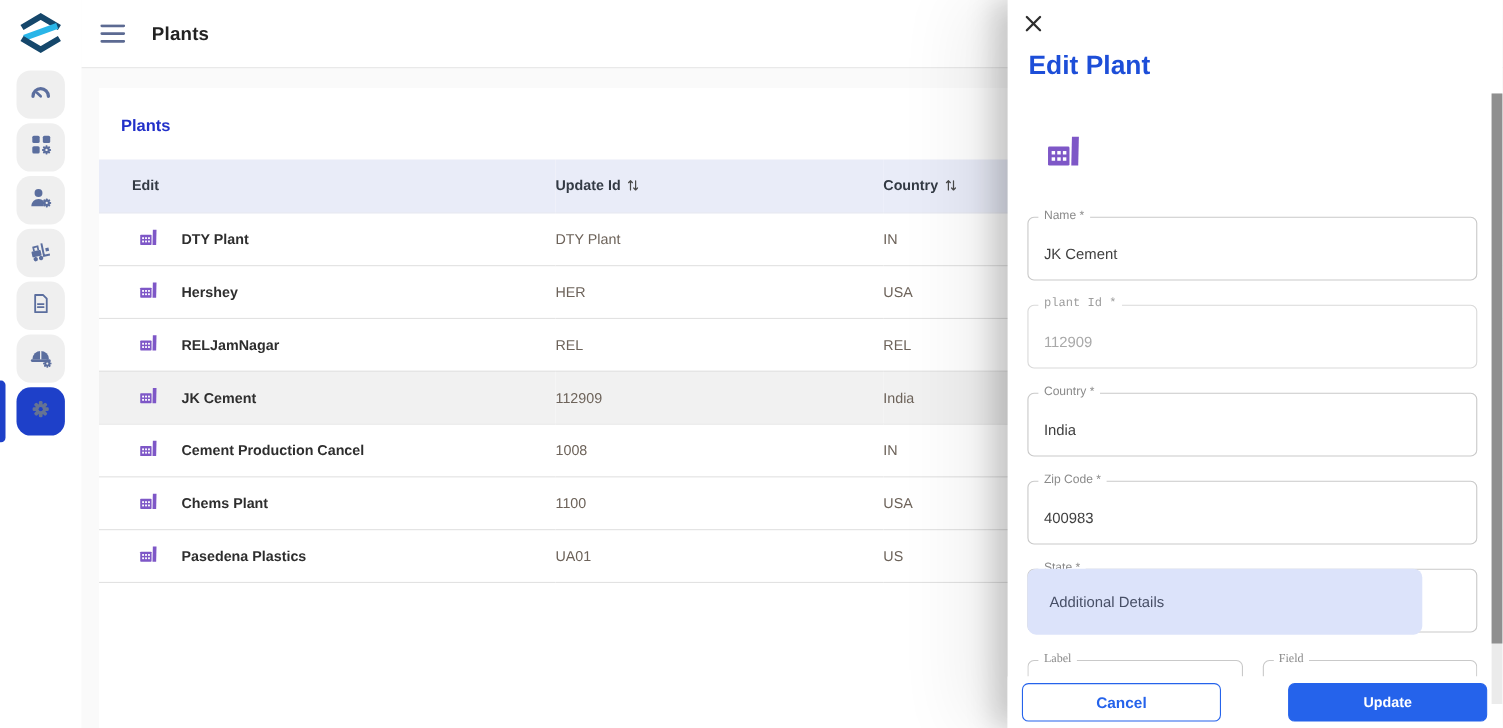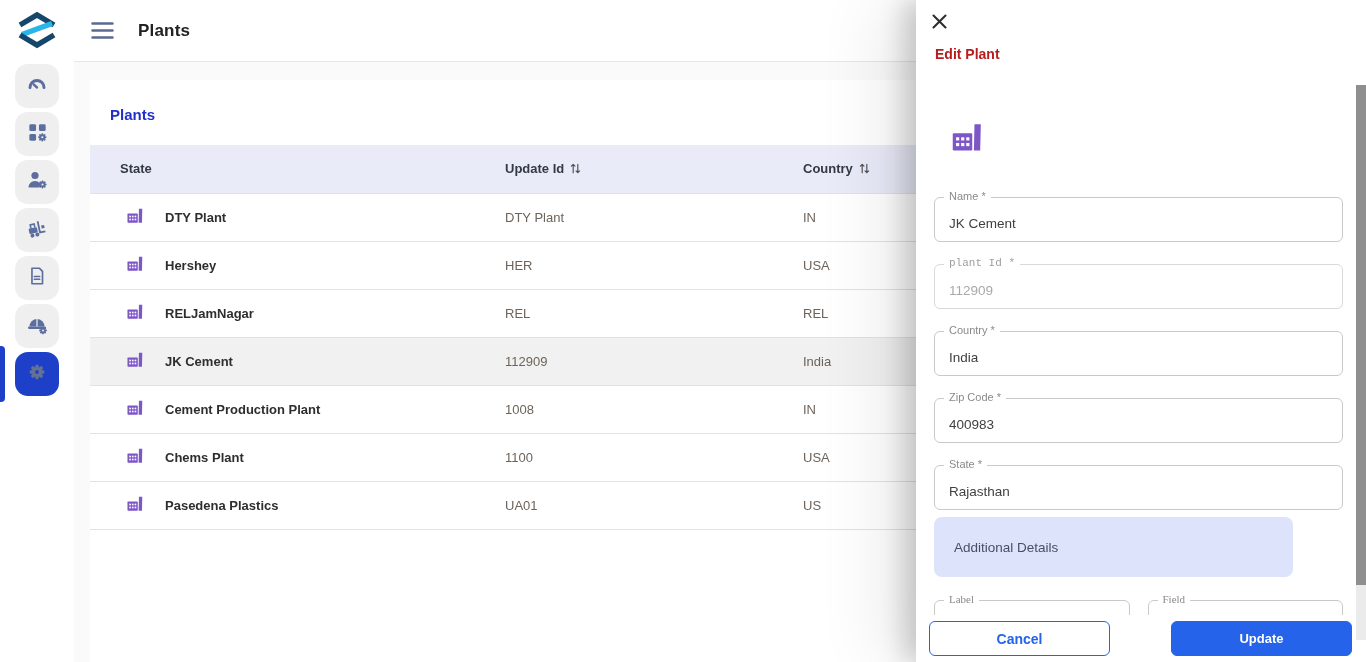--- a/index.html
+++ b/index.html
@@ -35,24 +35,24 @@
   table.plants tbody td { height:48px; border-bottom:1px solid #e2e2e2; font-size:13px; color:#6d635a; background:#fff; }
   table.plants tbody tr.selected td { background:#f1f1f1; }
   .name-cell { display:flex; align-items:center; gap:20px; padding-left:35px; }
   .name-cell .nm { color:#2e2e2e; font-weight:600; }
   .sort-ic { display:inline-flex; cursor:pointer; }
 
   
   .drawer { position:absolute; left:916px; top:0; width:450px; height:662px; background:#fff; z-index:5;
             box-shadow:-12px 0 24px rgba(0,0,0,.18), -40px 0 60px rgba(0,0,0,.07); }
   .drawer .close-btn { position:absolute; top:11px; left:13px; background:none; border:none; cursor:pointer; }
-  .drawer-title { position:absolute; top:46px; left:19px; font-size:14px; font-weight:700; color:#b91c1c; }
+  .drawer-title { position:absolute; top:46px; left:19px; font-size:24px; font-weight:700; color:#1d4ed8; }
   .factory-big { position:absolute; top:119px; left:32px; }
   .fields { position:absolute; top:197px; left:18px; width:409px; }
-  .field { position:relative; height:45px; border:1px solid #c9c9c9; border-radius:6px; margin-bottom:22px;
+  .field { position:relative; height:58px; border:1px solid #c9c9c9; border-radius:6px; margin-bottom:22px;
            display:flex; align-items:center; padding:8px 14px 0 14px; background:#fff; }
   .field .flabel { position:absolute; top:-8px; left:9px; background:#fff; padding:0 5px; font-size:11px; color:#8a8a8a; }
   .field .fvalue { font-size:13.5px; color:#3f3f3f; }
   .field.disabled { border-color:#d9d9d9; }
   .field.disabled .fvalue { color:#a9a9a9; }
   .field.disabled .flabel { color:#9d9d9d;font-family:Liberation Mono, monospace; }
   .banner { position:absolute; top:517px; left:18px; width:359px; height:60px; background:#dce3fa; border-radius:8px;
             display:flex; align-items:center; padding-left:20px; font-size:13.5px; color:#474f66; cursor:pointer; }
   .partial-row { position:absolute; top:592px; left:18px; width:409px; height:23px; overflow:hidden;
                  display:flex; gap:18px;font-family:Liberation Serif, serif; }
@@ -183,21 +183,21 @@
       <table class="plants">
         <colgroup>
             <col class="c1">
             <col class="c2">
             <col class="c3">
           </colgroup>
         <thead>
             <tr id="thead-row">
               <th class="c1">
                 <span class="th-inner">
-                  <span>State</span>
+                  <span>Edit</span>
                 </span>
               </th>
               <th class="c2">
                 <span class="th-inner">
                   <span>Update Id</span>
                   <span class="sort-ic">
                     <svg width="13" height="13" viewBox="0 0 14 14">
      <g stroke="#4a4a4a" stroke-width="1.2" fill="none" stroke-linecap="round" stroke-linejoin="round">
      <path d="M4.5 11.5v-9M4.5 2.5L2.6 4.4M4.5 2.5l1.9 1.9"></path>
      <path d="M9.5 2.5v9M9.5 11.5L7.6 9.6M9.5 11.5l1.9-1.9"></path>
@@ -324,21 +324,21 @@
                       </g>
      <g fill="#fff">
                         <rect x="4.7" y="12.2" width="2.1" height="2.1"></rect>
                         <rect x="8.1" y="12.2" width="2.1" height="2.1"></rect>
                         <rect x="11.5" y="12.2" width="2.1" height="2.1"></rect>
      <rect x="4.7" y="16" width="2.1" height="2.1"></rect>
                         <rect x="8.1" y="16" width="2.1" height="2.1"></rect>
                         <rect x="11.5" y="16" width="2.1" height="2.1"></rect>
                       </g>
                     </svg></span>
-                  <span class="nm">Cement Production Plant</span>
+                  <span class="nm">Cement Production Cancel</span>
                 </span>
               </td>
               <td>1008</td>
               <td>IN</td>
             </tr>
             <tr class="">
               <td>
                 <span class="name-cell">
                   <span><svg width="20" height="19" viewBox="0 0 24 24">
      <g fill="#7e57c7">

